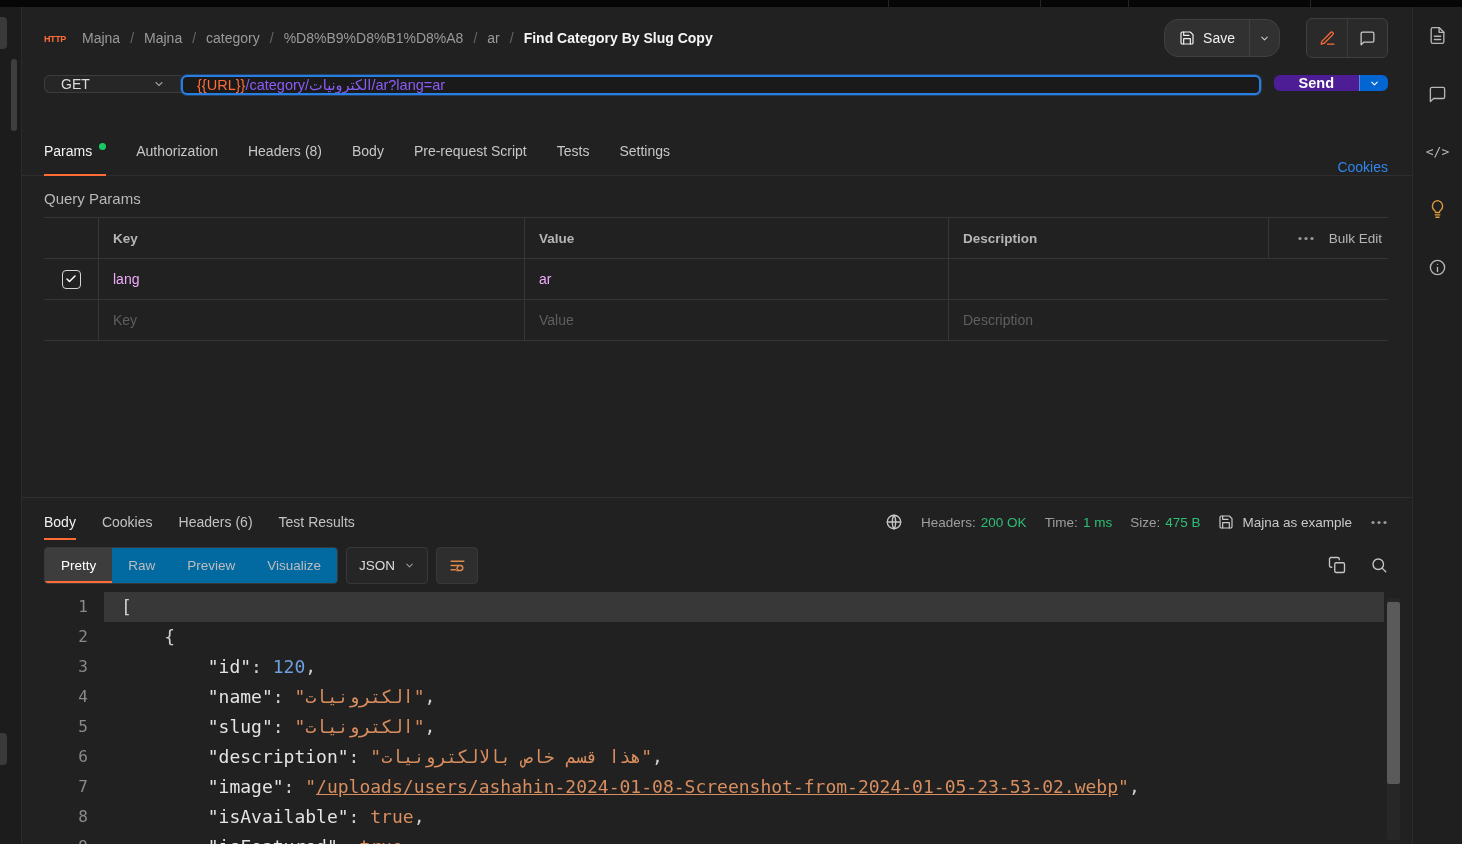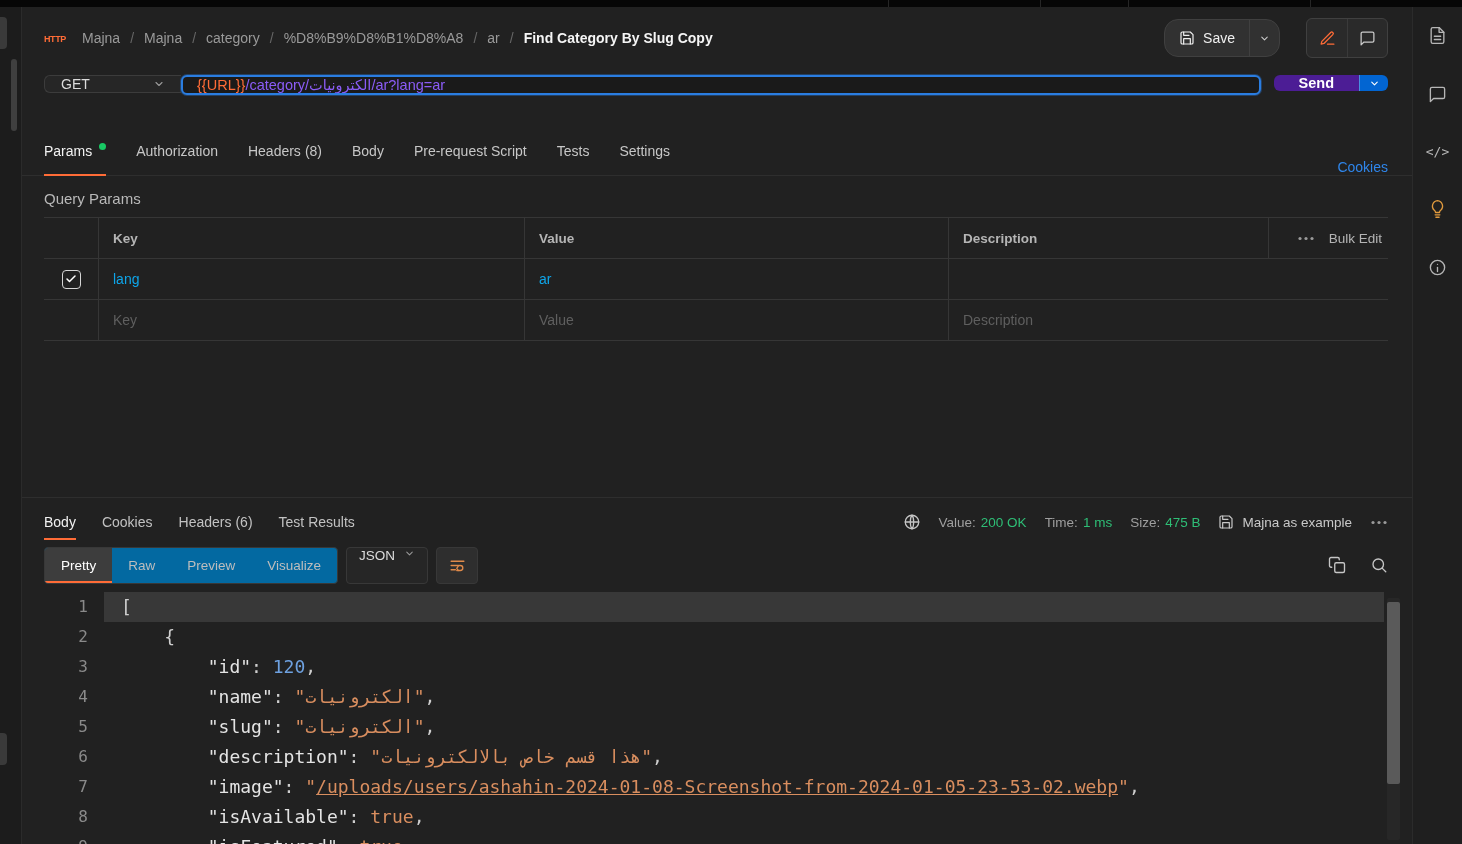--- a/index.html
+++ b/index.html
@@ -74,21 +74,21 @@
   .qp-title { padding:14px 0 10px 22px; color:#b9b9b9; font-size:15px; }
   .qp-table { margin:0 24px 0 22px; border-top:1px solid #363636; font-size:14px; }
   .qp-row { display:grid; grid-template-columns:54px 426px 424px 320px 1fr; height:41px; border-bottom:1px solid #363636; align-items:center; }
   .qp-row.data { grid-template-columns:54px 426px 424px 1fr; }
   .qp-cell { padding-left:14px; height:100%; display:flex; align-items:center; }
   .qp-cell.bordered { border-left:1px solid #363636; }
   .qp-head { color:#b5b5b5; font-size:13.5px; font-weight:bold; }
   .qp-check-cell { justify-content:center; padding-left:0; }
   .qp-bulk { justify-content:flex-end; gap:14px; padding-right:6px; color:#b5b5b5; font-size:13.5px; }
   .dots-icon { color:#9a9a9a; cursor:pointer; }
-  .qp-value-text { color:#0ea5e9; }
+  .qp-value-text { color:#f0abfc; }
   .qp-placeholder { color:#5f5f5f; }
   .checkbox { width:19px; height:19px; border:1.5px solid #d6d6d6; border-radius:4px; display:flex; align-items:center; justify-content:center; cursor:pointer; color:#fff; }
 
   .spacer { flex:1; }
 
   
   .response-section { height:347px; border-top:1px solid #2e2e2e; display:flex; flex-direction:column; }
   .resp-meta { height:48px; padding:0 24px 0 22px; display:flex; align-items:center; flex:none; }
   .resp-tabs { display:flex; align-items:center; gap:26px; height:100%; }
   .resp-tab { position:relative; height:100%; display:flex; align-items:center; color:#c2c2c2; cursor:pointer; gap:4px; }
@@ -98,21 +98,21 @@
   .meta-pair { display:flex; gap:5px; }
   .meta-label { color:#9f9f9f; }
   .meta-value { color:#2ebe76;text-align:center; }
   .globe { color:#c6c6c6; cursor:pointer; }
   .save-example { display:flex; align-items:center; gap:8px; color:#c9c9c9; cursor:pointer; }
 
   .resp-toolbar { height:46px; padding:0 24px 8px 22px; display:flex; align-items:center; flex:none; }
   .view-group { display:flex; height:37px; background:#0369a1; border:1px solid #383838; border-radius:4px; overflow:hidden; }
   .view-item { padding:0 16px; display:flex; align-items:center; color:#bdbdbd; font-size:13.5px; cursor:pointer; }
   .view-item.active { background:#3d3d3d; color:#fff; box-shadow:inset 0 -2px 0 #ff6c37; }
-  .format-select { height:37px; margin-left:8px; padding:0 12px; display:flex; align-items:flex-start; gap:9px; background:#262626; border:1px solid #383838; border-radius:4px; color:#dcdcdc; font-size:13.5px; cursor:pointer; }
+  .format-select { height:37px; margin-left:8px; padding:0 12px; display:flex; align-items:center; gap:9px; background:#262626; border:1px solid #383838; border-radius:4px; color:#dcdcdc; font-size:13.5px; cursor:pointer; }
   .wrap-btn { height:37px; width:42px; margin-left:8px; display:flex; align-items:center; justify-content:center; background:#2e2e2e; border:1px solid #383838; border-radius:4px; color:#e08a4a; cursor:pointer; }
   .toolbar-right { margin-left:auto; display:flex; align-items:center; gap:24px; color:#c6c6c6; }
   .tool-icon { cursor:pointer; }
 
   
   .code-area { flex:1; position:relative; overflow:hidden; padding-right:28px;
     font-family:"DejaVu Sans Mono", monospace; font-size:18px; line-height:30px; }
   .code-line { display:flex; height:30px; }
   .ln { width:82px; flex:none; text-align:right; padding-right:16px; color:#8a8a8a; font-size:16px; }
   .lc { flex:1; white-space:pre; padding-left:17px; overflow:hidden; }
@@ -309,21 +309,21 @@
         </div>
         <div class="resp-right">
           <span class="globe">
             <svg width="18" height="18" viewBox="0 0 24 24" fill="none" stroke="currentColor" stroke-width="1.7" stroke-linecap="round">
                 <circle cx="12" cy="12" r="9"></circle>
                 <path d="M3 12h18"></path>
                 <path d="M12 3c3 3.5 3 14.5 0 18M12 3c-3 3.5-3 14.5 0 18"></path>
               </svg>
           </span>
           <span class="meta-pair">
-            <span class="meta-label">Value:</span>
+            <span class="meta-label">Headers:</span>
             <span class="meta-value">200 OK</span>
           </span>
           <span class="meta-pair">
             <span class="meta-label">Time:</span>
             <span class="meta-value">1 ms</span>
           </span>
           <span class="meta-pair">
             <span class="meta-label">Size:</span>
             <span class="meta-value">475 B</span>
           </span>

